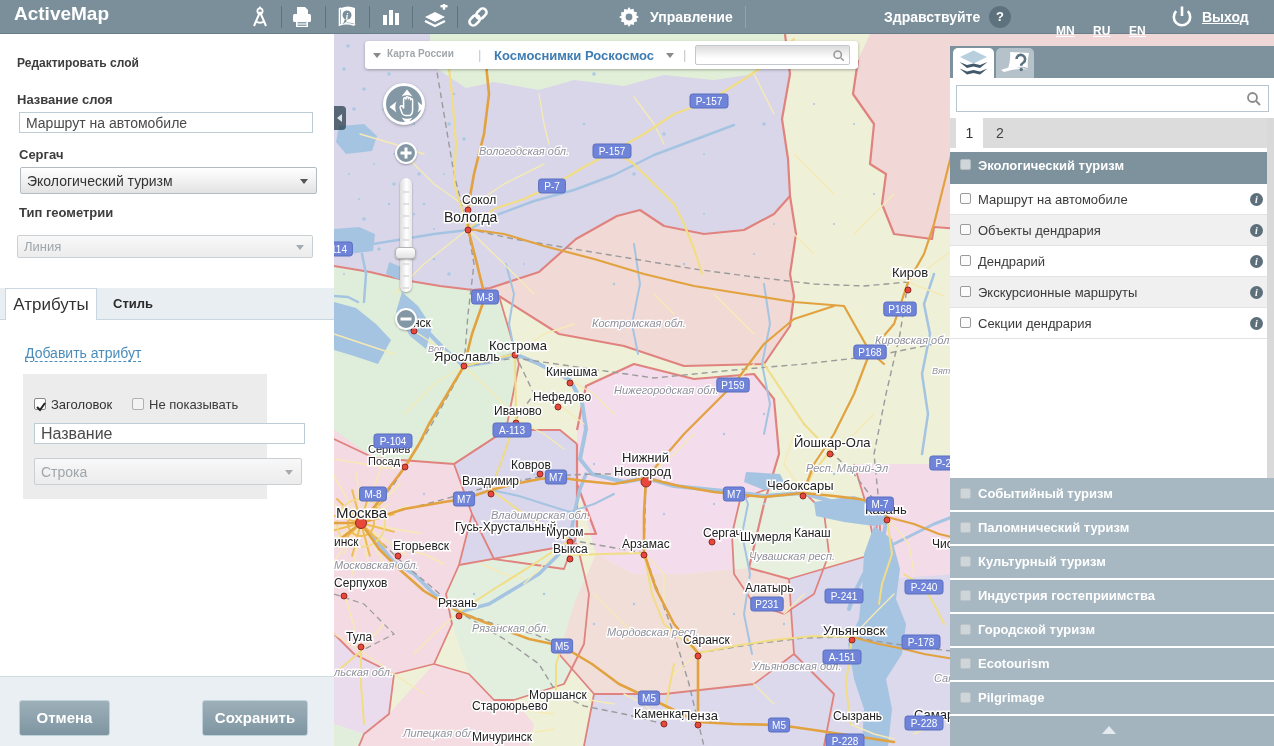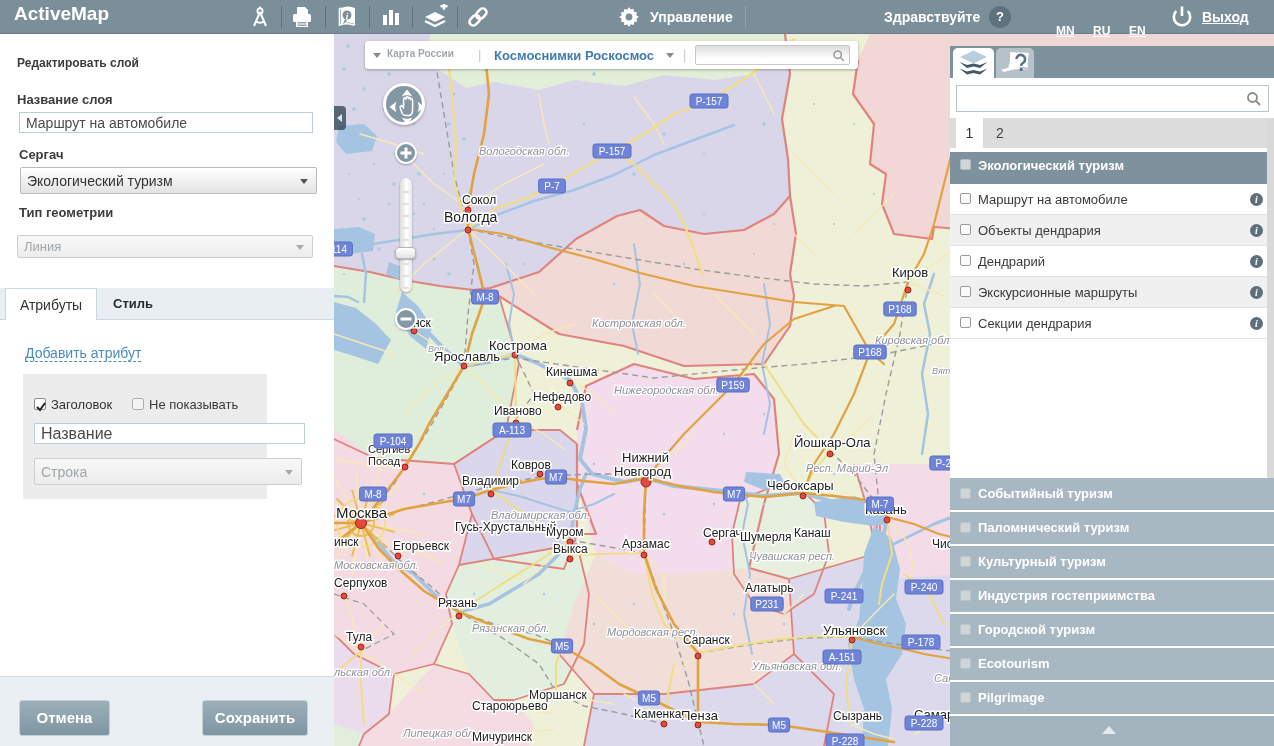--- a/index.html
+++ b/index.html
@@ -19,21 +19,21 @@
 
 
 #leftpanel { position:absolute; left:0; top:35px; width:334px; height:711px; background:#fff; }
 .lbl { position:absolute; color:#3d3d3d; font-size:13px; font-weight:bold; }
 .inp { position:absolute; border:1px solid #bccdd6; background:#fff; font-size:13px; color:#333; padding:0 6px; font-family:"Liberation Sans",sans-serif; }
 .sel { position:absolute; border:1px solid #b4bcc2; border-radius:2px; background:linear-gradient(#ffffff,#e3e3e3); font-size:13px; color:#333; padding:3px 6px; }
 .sel.disabled { color:#9fa6ab; background:linear-gradient(#f8f8f8,#ececec); border-color:#c9cfd3; }
 .selarrow { position:absolute; right:8px; top:9px; width:0; height:0; border-left:4px solid transparent; border-right:4px solid transparent; border-top:5px solid #555; }
 .sel.disabled .selarrow { border-top-color:#a5abb0; }
 #tabbar { position:absolute; left:0px; top:253px; width:334px; height:32px; background:#e8eef2; border-bottom:1px solid #c9d8e0; }
-#tab-attr { position:absolute; left:5px; top:0px; width:92px; height:32px; background:#fff; border:1px solid #c9d8e0; border-bottom:none; font-size:14px; color:#333; text-align:center; line-height:32px; }
+#tab-attr { position:absolute; left:5px; top:0px; width:92px; height:32px; background:#fff; border:1px solid #c9d8e0; border-bottom:none; font-size:17px; color:#333; text-align:center; line-height:32px; }
 #tab-style { position:absolute; left:113px; top:0; font-size:13px; font-weight:bold; color:#2b2b2b; line-height:32px; }
 #addattr { position:absolute; left:25px; top:310px; font-size:14px; color:#4a8cba; border-bottom:1px dashed #4a8cba; }
 #graybox { position:absolute; left:23px; top:339px; width:244px; height:125px; background:#ececec; }
 .cb { position:absolute; width:12px; height:12px; background:#fff; border:1px solid #8a8a8a; border-radius:2px; }
 .cbtext { position:absolute; font-size:13px; color:#333; }
 #footerbar { position:absolute; left:0; top:641px; width:334px; height:70px; background:#e9eff3; border-top:1px solid #cfdce2; }
 .btn { position:absolute; top:23px; height:36px; background:linear-gradient(#9db0ba,#7e95a1); border:1px solid #bfd1d9; border-radius:3px; color:#fff; font-size:15px; font-weight:bold; text-align:center; line-height:34px; }
 
 
 #rightpanel { position:absolute; left:950px; top:46px; width:324px; height:700px; background:#fff; }

